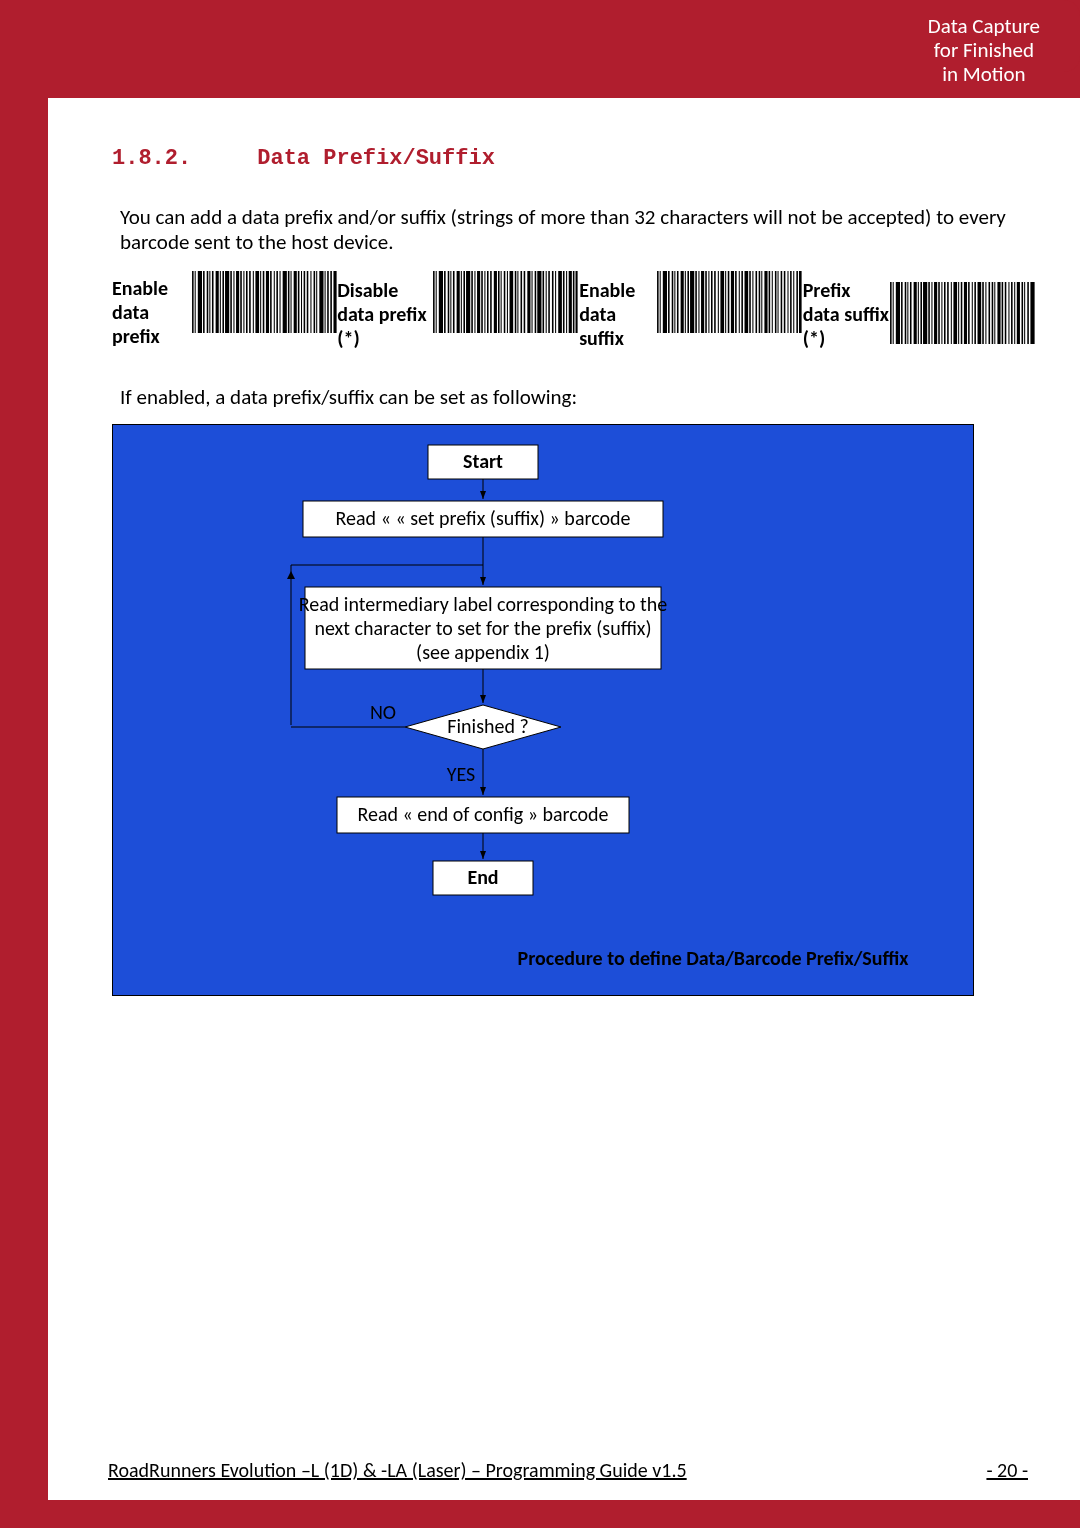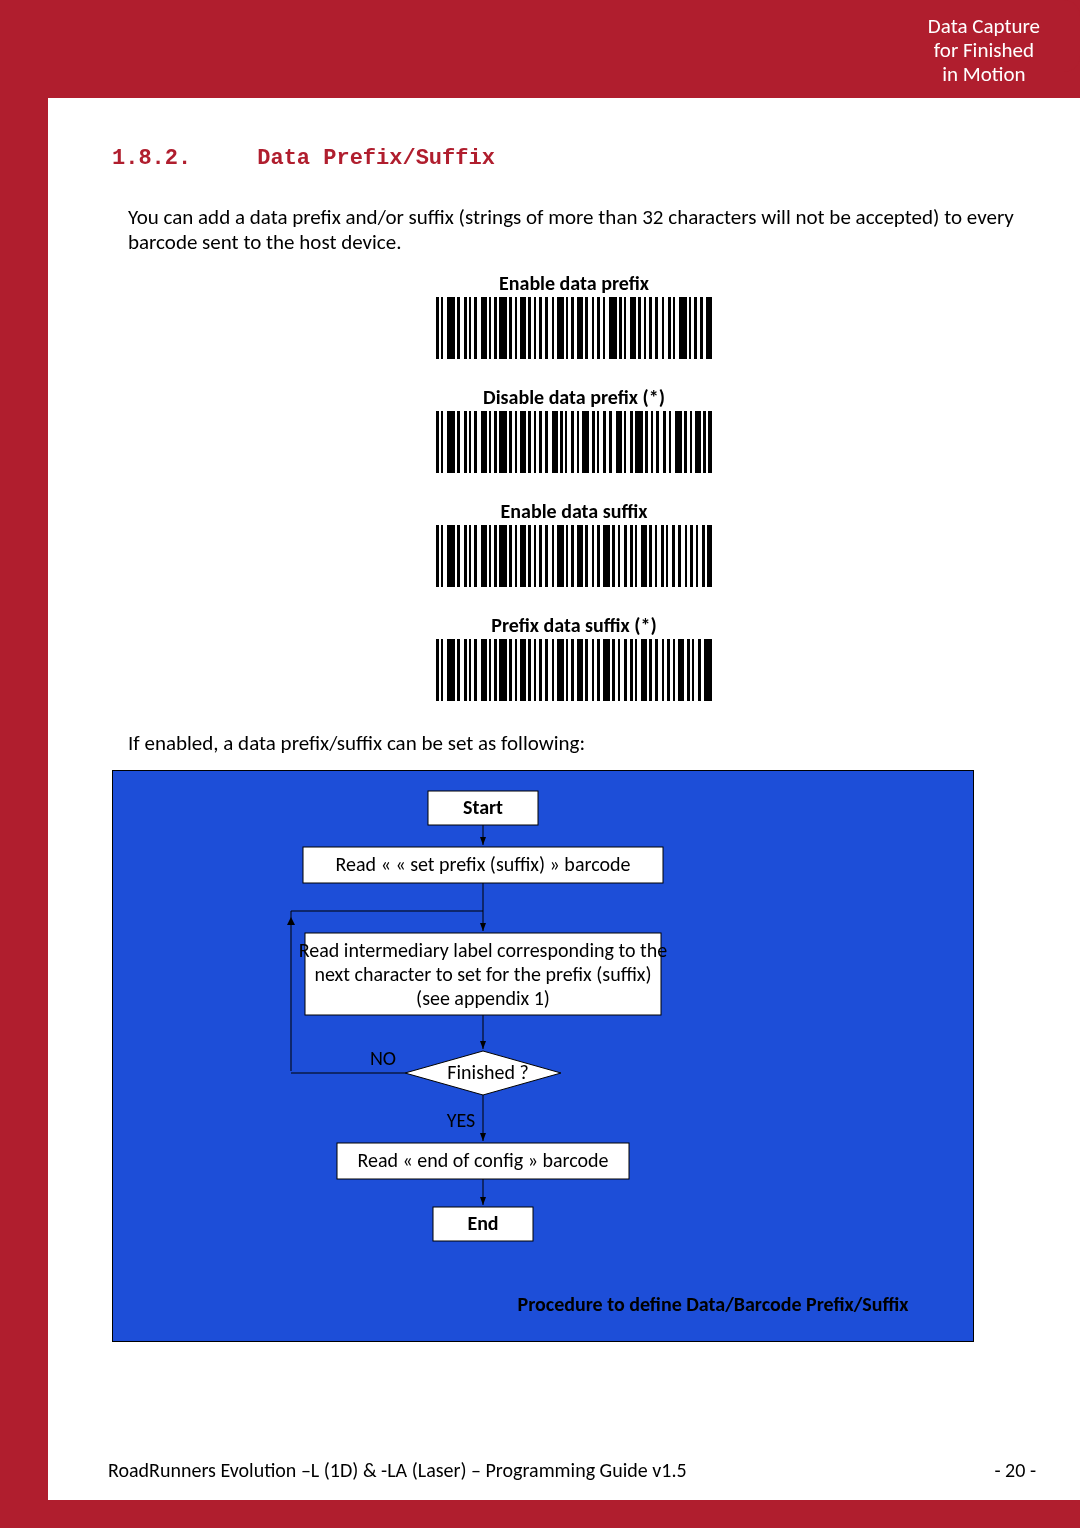--- a/index.html
+++ b/index.html
@@ -37,39 +37,40 @@
     padding:48px 44px 0 64px;
     box-sizing:border-box;
   }
   .section-heading{
     font-family:"Courier New",monospace;
     font-weight:bold;
     color:#b01e2e;
     font-size:22px;
     margin-bottom:34px;
   }
-  .para{line-height:25px;margin:16px;}
+  .para{line-height:25px;margin:8px;}
   .barcodes{
     margin-top:14px;
-    display:flex;flex-direction:column;align-items:center;
+    display:flex;align-items:center;
   }
   .bc-label{font-weight:bold;font-size:20px;margin-top:4px;}
   .bc-label.first{margin-top:0;}
   svg.barcode{width:280px;height:62px;margin-top:2px;margin-bottom:22px;}
   .flow-caption{margin-top:30px;margin-bottom:14px;}
   .flowbox{
     border:1px solid #000;
     width:860px;height:570px;
     position:relative;
     background:#1d4ed8;
   }
   .footer{
-    position:absolute;left:60px;right:44px;bottom:18px;
+    position:absolute;left:60px;right:52px;bottom:18px;
     display:flex;justify-content:space-between;
     font-size:20px;
+    text-decoration:underline;
   }
 </style>
 </head>
 <body>
 
 <div class="header-band">
   <div class="header-text">
     <div>Data Capture</div>
     <div>for Finished</div>
     <div>in Motion</div>

